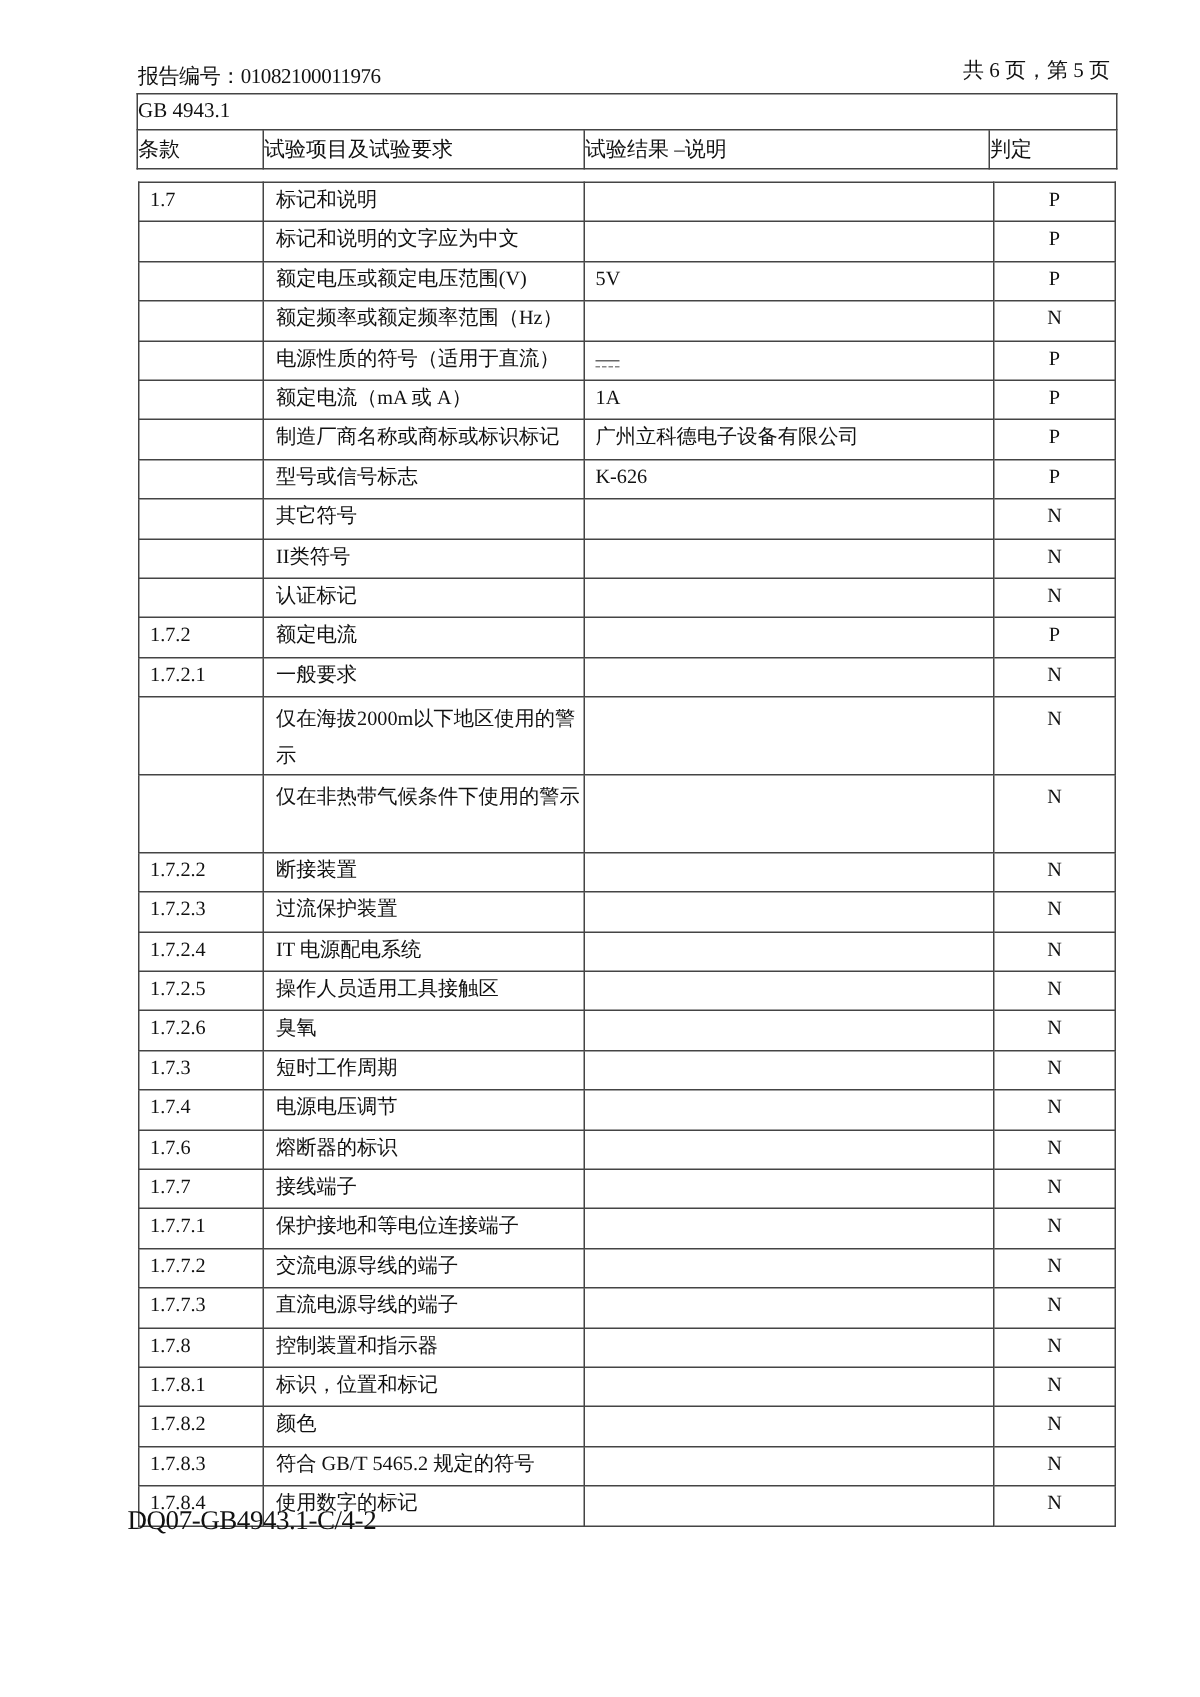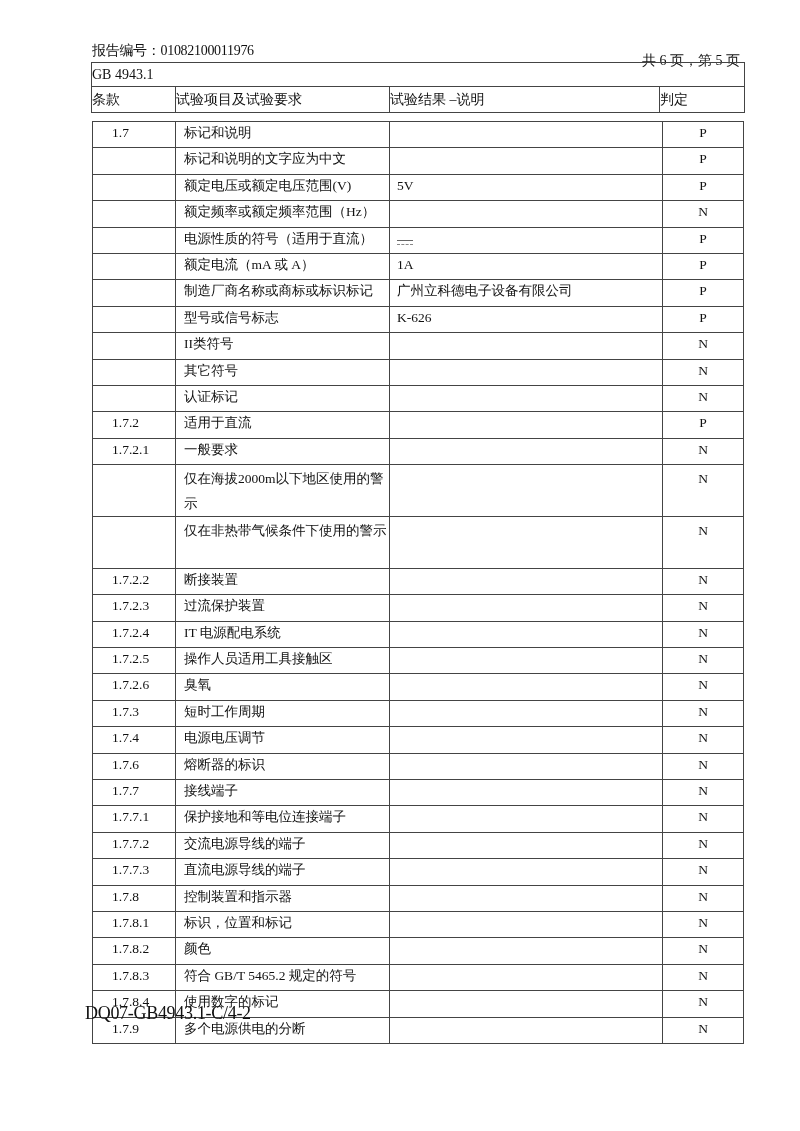--- a/index.html
+++ b/index.html
@@ -1,29 +1,29 @@
 <!DOCTYPE html>
 <html><head>
 <meta charset="utf-8">
 <style>
   html, body { margin:0; padding:0; background:#ffffff; }
   body { width:800px; height:1131px; position:relative; overflow:hidden;
          font-family:"Liberation Serif","DejaVu Serif",serif; color:#111; }
   .hdr-left { position:absolute; left:92px; top:42px; font-size:14px; letter-spacing:-0.3px; }
-  .hdr-right { position:absolute; right:60px; top:52px; font-size:14px; }
+  .hdr-right { position:absolute; right:60px; top:38px; font-size:14px; }
   table { border-collapse:collapse; table-layout:fixed; position:absolute; }
   td { border:1px solid #444; padding:0; font-size:13.5px; vertical-align:top; }
   #head-table { left:91px; top:62px; width:653px; }
   #head-table td { vertical-align:middle; font-size:14px; }
   #head-table .title-row td { height:23px; }
   #head-table .col-row td { height:25px; }
   #body-table { left:92px; top:121px; width:651px; }
   #body-table td { height:24.4px; line-height:20px; padding-top:1px; }
   #body-table tr.double td { height:49.8px; line-height:25px; }
-  #body-table td.c-clause { padding-left:19px; }
+  #body-table td.c-clause { padding-left:7px; }
   #body-table td.c-item { padding-left:8px; }
   #body-table td.c-result { padding-left:7px; }
   #body-table td.c-verdict { text-align:center; }
   .dc-symbol { display:inline-block; width:16px; height:8px; position:relative; top:5px; }
   .dc-symbol .solid { position:absolute; left:0; top:0; width:16px; border-top:1px solid #666; }
   .dc-symbol .dashed { position:absolute; left:0; top:4px; width:16px; border-top:1px dashed #888; }
   .footer { position:absolute; left:85px; top:1003px; font-size:18px; letter-spacing:-0.3px; }
 </style>
 </head>
 <body>
@@ -102,39 +102,39 @@
         <td class="c-verdict">P</td>
       </tr>
       <tr>
         <td class="c-clause"></td>
         <td class="c-item">型号或信号标志</td>
         <td class="c-result">K-626</td>
         <td class="c-verdict">P</td>
       </tr>
       <tr>
         <td class="c-clause"></td>
+        <td class="c-item">其它符号</td>
+        <td class="c-result"></td>
+        <td class="c-verdict">N</td>
+      </tr>
+      <tr>
+        <td class="c-clause"></td>
         <td class="c-item">II类符号</td>
         <td class="c-result"></td>
         <td class="c-verdict">N</td>
       </tr>
       <tr>
         <td class="c-clause"></td>
-        <td class="c-item">其它符号</td>
-        <td class="c-result"></td>
-        <td class="c-verdict">N</td>
-      </tr>
-      <tr>
-        <td class="c-clause"></td>
         <td class="c-item">认证标记</td>
         <td class="c-result"></td>
         <td class="c-verdict">N</td>
       </tr>
       <tr>
         <td class="c-clause">1.7.2</td>
-        <td class="c-item">适用于直流</td>
+        <td class="c-item">额定电流</td>
         <td class="c-result"></td>
         <td class="c-verdict">P</td>
       </tr>
       <tr>
         <td class="c-clause">1.7.2.1</td>
         <td class="c-item">一般要求</td>
         <td class="c-result"></td>
         <td class="c-verdict">N</td>
       </tr>
       <tr class="double">
@@ -244,22 +244,16 @@
         <td class="c-item">符合 GB/T 5465.2 规定的符号</td>
         <td class="c-result"></td>
         <td class="c-verdict">N</td>
       </tr>
       <tr>
         <td class="c-clause">1.7.8.4</td>
         <td class="c-item">使用数字的标记</td>
         <td class="c-result"></td>
         <td class="c-verdict">N</td>
       </tr>
-      <tr>
-        <td class="c-clause">1.7.9</td>
-        <td class="c-item">多个电源供电的分断</td>
-        <td class="c-result"></td>
-        <td class="c-verdict">N</td>
-      </tr>
     </tbody>
 </table>
 
 <div class="footer">DQ07-GB4943.1-C/4-2</div>
 
 </body></html>

